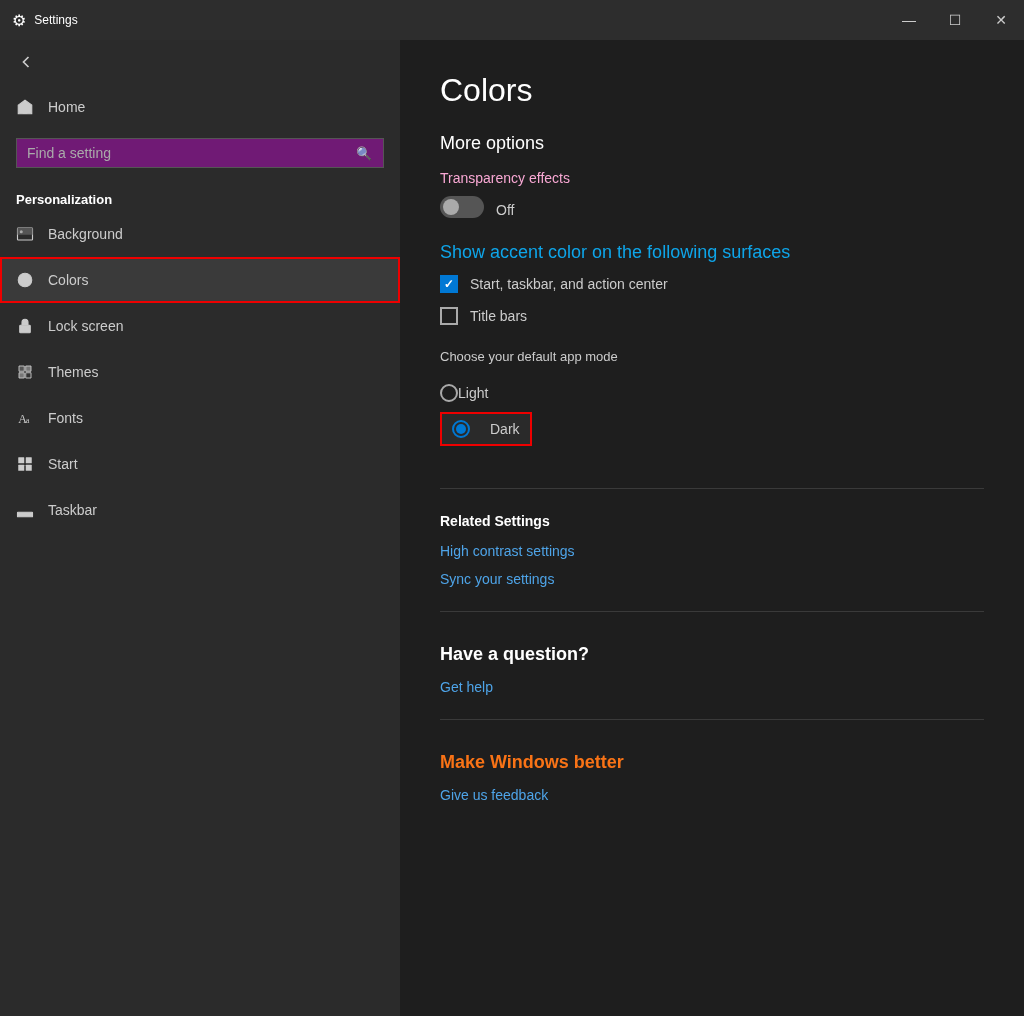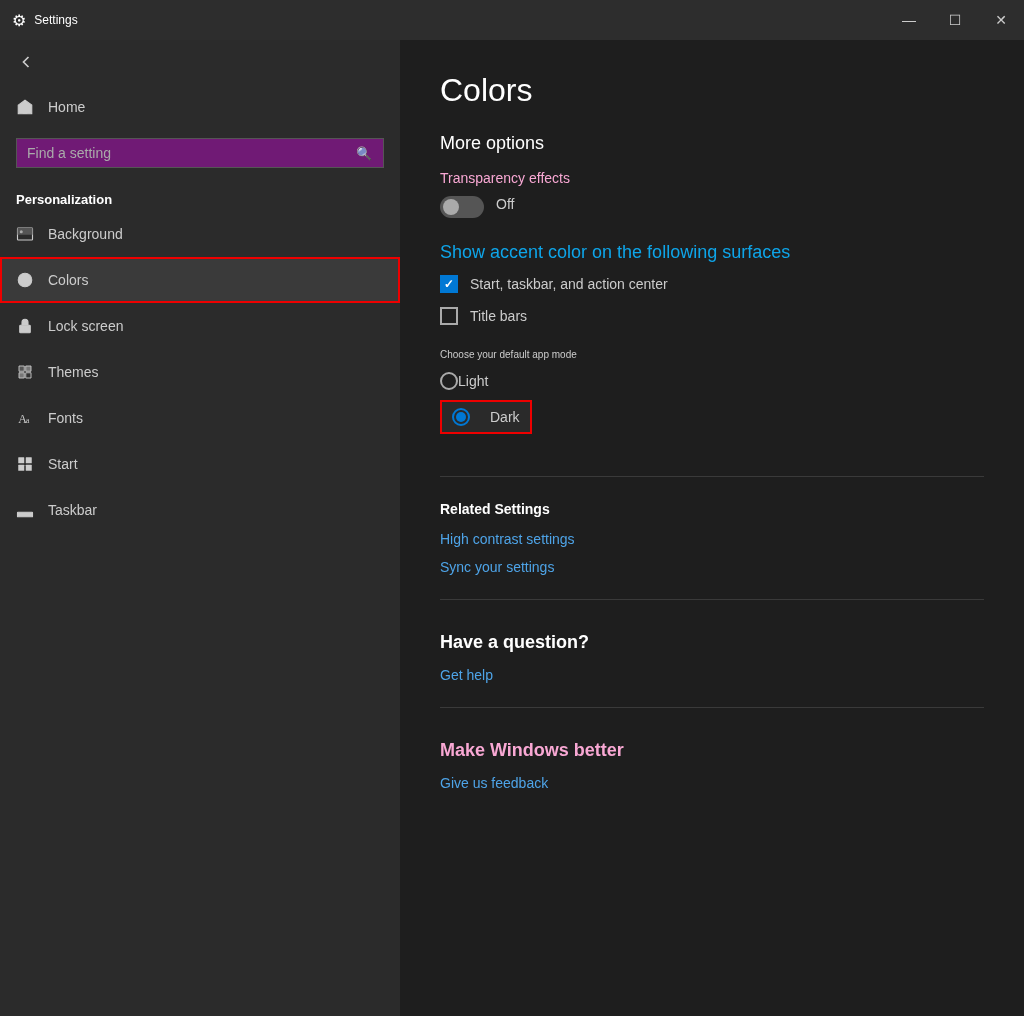--- a/index.html
+++ b/index.html
@@ -149,21 +149,21 @@
 
     .setting-label {
       font-size: 14px;
       color: #f9a8d4;
       margin-bottom: 10px;
     }
 
     
     .toggle-row {
       display: flex;
-      align-items: flex-start;
+      align-items: flex-end;
       gap: 12px;
       margin-bottom: 24px;
     }
     .toggle {
       width: 44px;
       height: 22px;
       background: #555;
       border-radius: 11px;
       position: relative;
       cursor: pointer;
@@ -267,23 +267,23 @@
     }
     .radio-label {
       font-size: 14px;
       color: #cccccc;
     }
 
     .mode-section {
       margin-bottom: 32px;
     }
     .mode-heading {
-      font-size: 10px;
-      color: #cccccc;
-      margin-bottom: 12px;
+      font-size: 13px;
+      color: #cccccc;
+      margin-bottom: 20px;
     }
 
     
     .related-title {
       font-size: 14px;
       color: #ffffff;
       margin-bottom: 14px;
     }
     .link-text {
       color: #4ea4e8;
@@ -296,21 +296,21 @@
 
     .have-question {
       font-size: 18px;
       color: #ffffff;
       margin-bottom: 14px;
       margin-top: 32px;
     }
 
     .make-windows {
       font-size: 18px;
-      color: #f9a8d4;
+      color: #f97316;
       margin-bottom: 14px;
       margin-top: 32px;
     }
 
     .divider {
       height: 1px;
       background: #3a3a3a;
       margin: 24px 0;
     }
 

